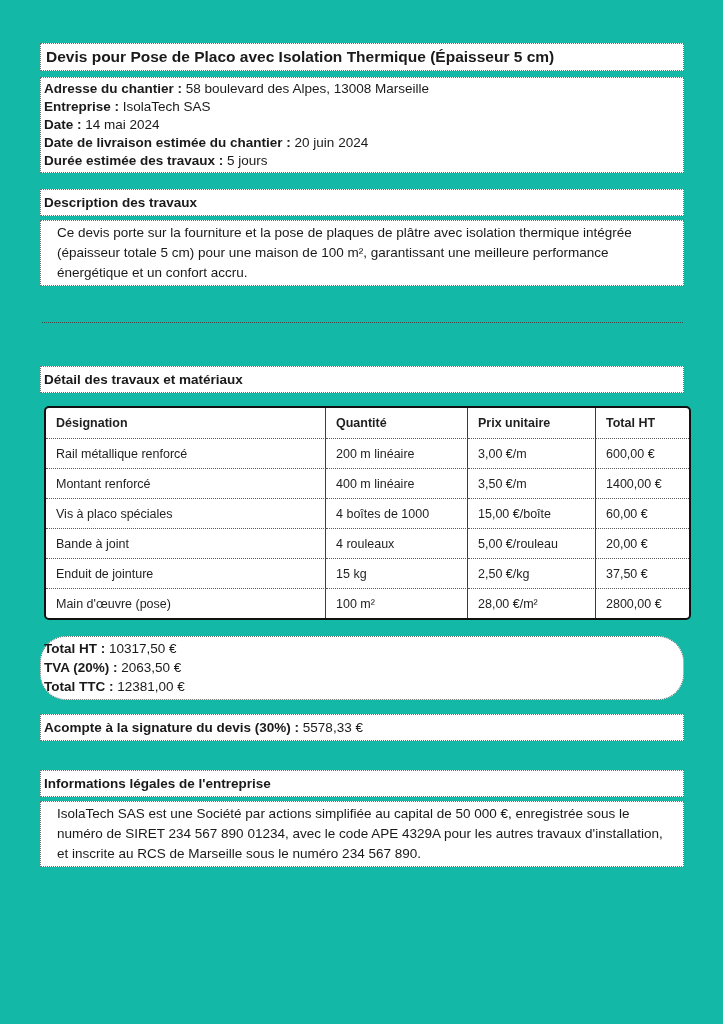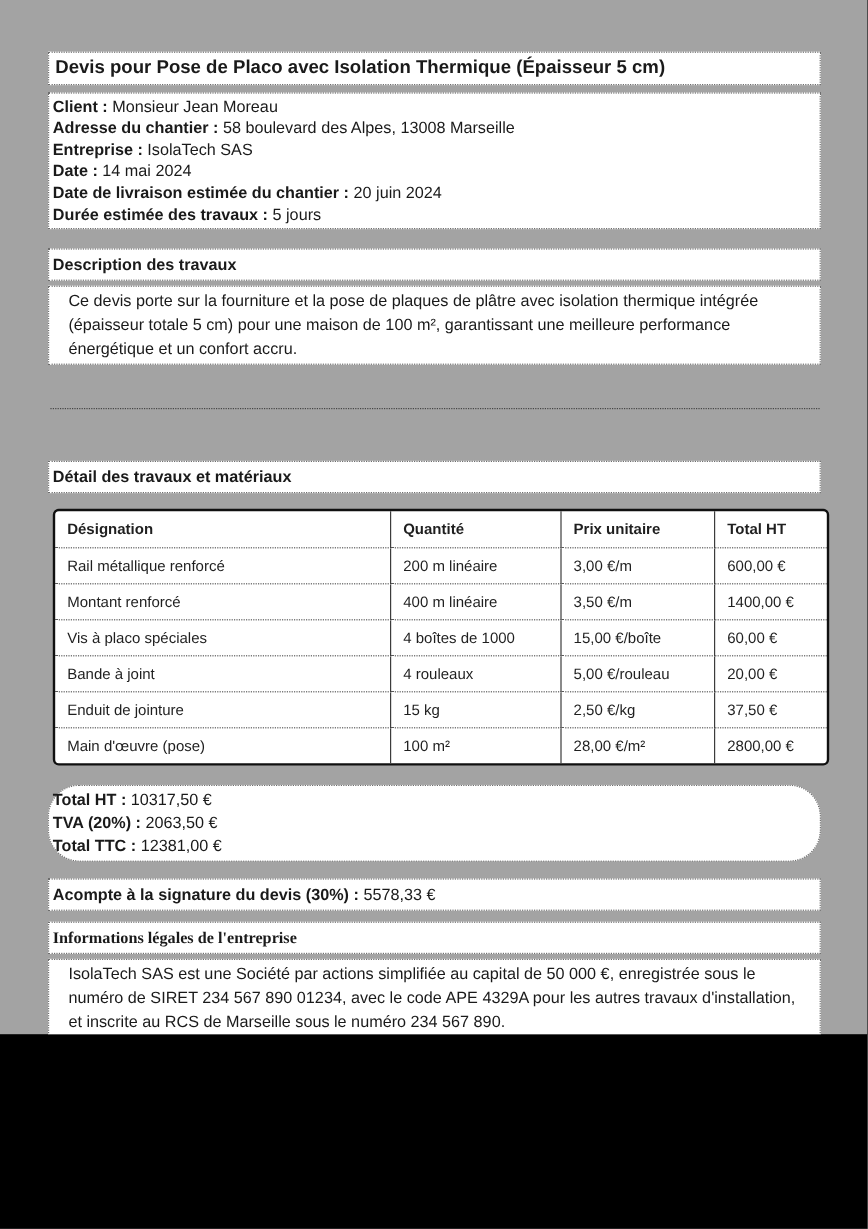--- a/index.html
+++ b/index.html
@@ -3,22 +3,22 @@
 <meta charset="utf-8">
 <style>
   html, body {
     margin: 0;
     padding: 0;
     background: #000;
   }
   .page {
     position: relative;
     width: 723px;
-    height: 862px;
-    background: #a3a3a3;
+    height: 1024px;
+    background: #14b8a6;
     overflow: hidden;
     font-family: "Liberation Sans", "DejaVu Sans", sans-serif;
     color: #1a1a1a;
   }
   .content {
     position: absolute;
     left: 40px;
     top: 0;
     width: 644px;
   }
@@ -42,21 +42,21 @@
   }
   .info-line b { font-weight: bold; }
   .section-heading {
     padding: 3px 4px 3px 3px;
     font-size: 13.5px;
     font-weight: bold;
     line-height: 19px;
   }
   .heading-desc   { margin-top: 16px; }
   .heading-detail { margin-top: 43px; }
-  .heading-legal  { margin-top: 9px; font-family: Liberation Serif, serif; }
+  .heading-legal  { margin-top: 29px; }
   .paragraph-block {
     margin-top: 4px;
     padding: 2px 6px 2px 16px;
     font-size: 13.5px;
     line-height: 20px;
   }
   .section-divider {
     margin-top: 36px;
     margin-left: 2px;
     width: 641px;
@@ -107,21 +107,20 @@
 </style>
 </head>
 <body>
 
 <div class="page">
   <div class="content">
 
     <div class="block doc-title">Devis pour Pose de Placo avec Isolation Thermique (Épaisseur 5 cm)</div>
 
     <div class="block info-block" id="client-info">
-        <div class="info-line"><b>Client :</b> Monsieur Jean Moreau</div>
         <div class="info-line"><b>Adresse du chantier :</b> 58 boulevard des Alpes, 13008 Marseille</div>
         <div class="info-line"><b>Entreprise :</b> IsolaTech SAS</div>
         <div class="info-line"><b>Date :</b> 14 mai 2024</div>
         <div class="info-line"><b>Date de livraison estimée du chantier :</b> 20 juin 2024</div>
         <div class="info-line"><b>Durée estimée des travaux :</b> 5 jours</div>
       </div>
 
     <div class="block section-heading heading-desc">Description des travaux</div>
 
     <div class="block paragraph-block">Ce devis porte sur la fourniture et la pose de plaques de plâtre avec isolation thermique intégrée (épaisseur totale 5 cm) pour une maison de 100 m², garantissant une meilleure performance énergétique et un confort accru.</div>

